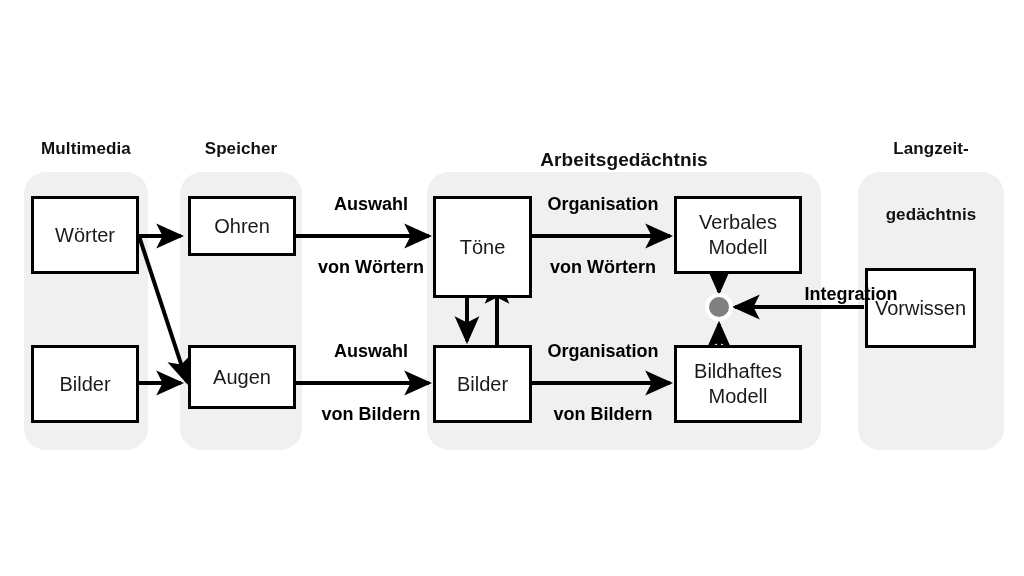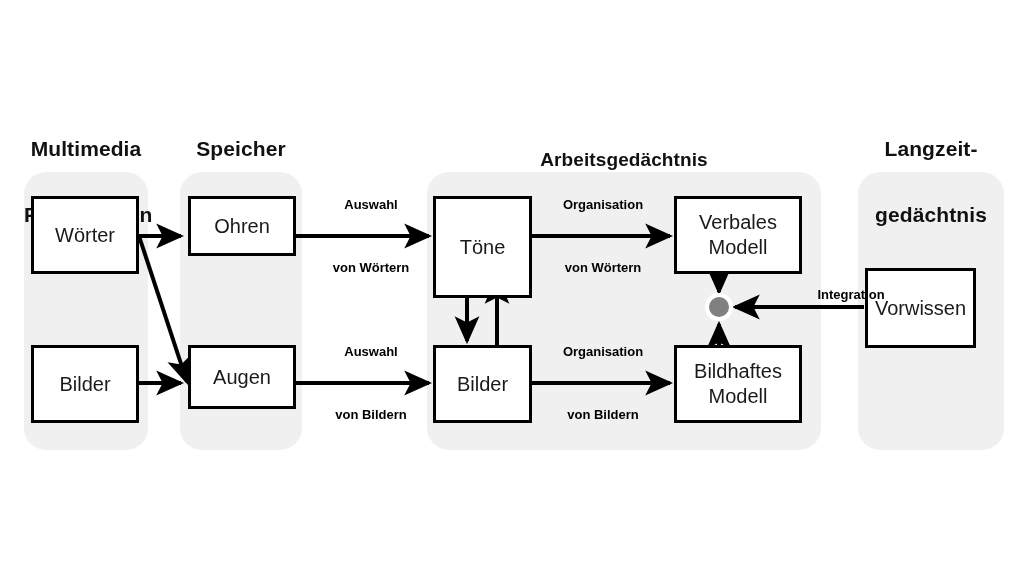--- a/index.html
+++ b/index.html
@@ -20,21 +20,21 @@
     position: absolute;
     left: 0;
     top: 0;
     width: 1024px;
     height: 576px;
   }
   
   .col-heading {
     position: absolute;
     font-weight: bold;
-    font-size: 21px;
+    font-size: 17px;
     line-height: 22px;
     color: #111111;
     text-align: center;
     white-space: pre;
     letter-spacing: 0.1px;
   }
   .col-heading .hl { display: block; }
   
   .panel {
     position: absolute;
@@ -56,21 +56,21 @@
     font-size: 20px;
     line-height: 25px;
     color: #1a1a1a;
     font-weight: normal;
     white-space: pre-line;
   }
   
   .edge-label {
     position: absolute;
     font-weight: bold;
-    font-size: 13px;
+    font-size: 18px;
     line-height: 21px;
     color: #000000;
     text-align: center;
     white-space: pre;
     background: transparent;
   }
   .edge-label .el-line { display: block; }
   .edge-label.two-line { transform: translate(-50%, -50%); }
   .edge-label.single { transform: translate(-50%, -50%); }
   

